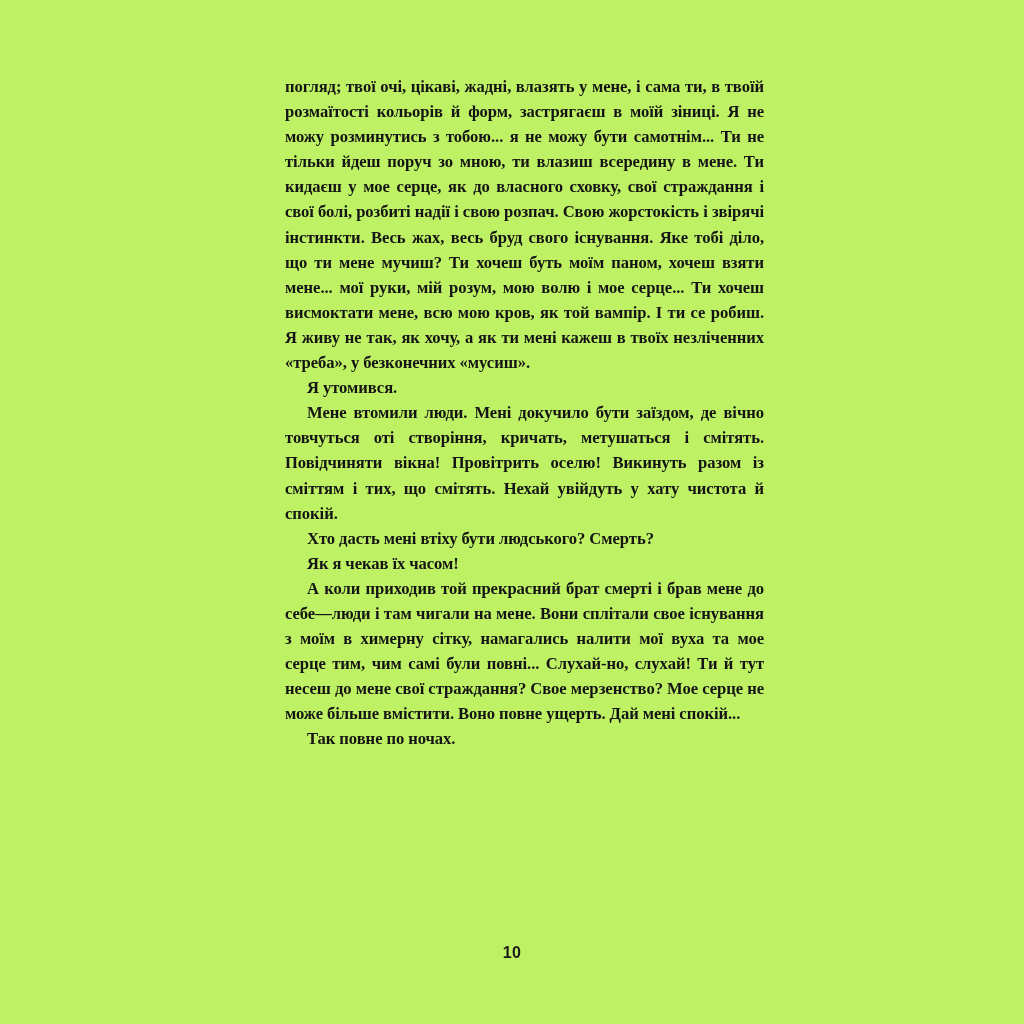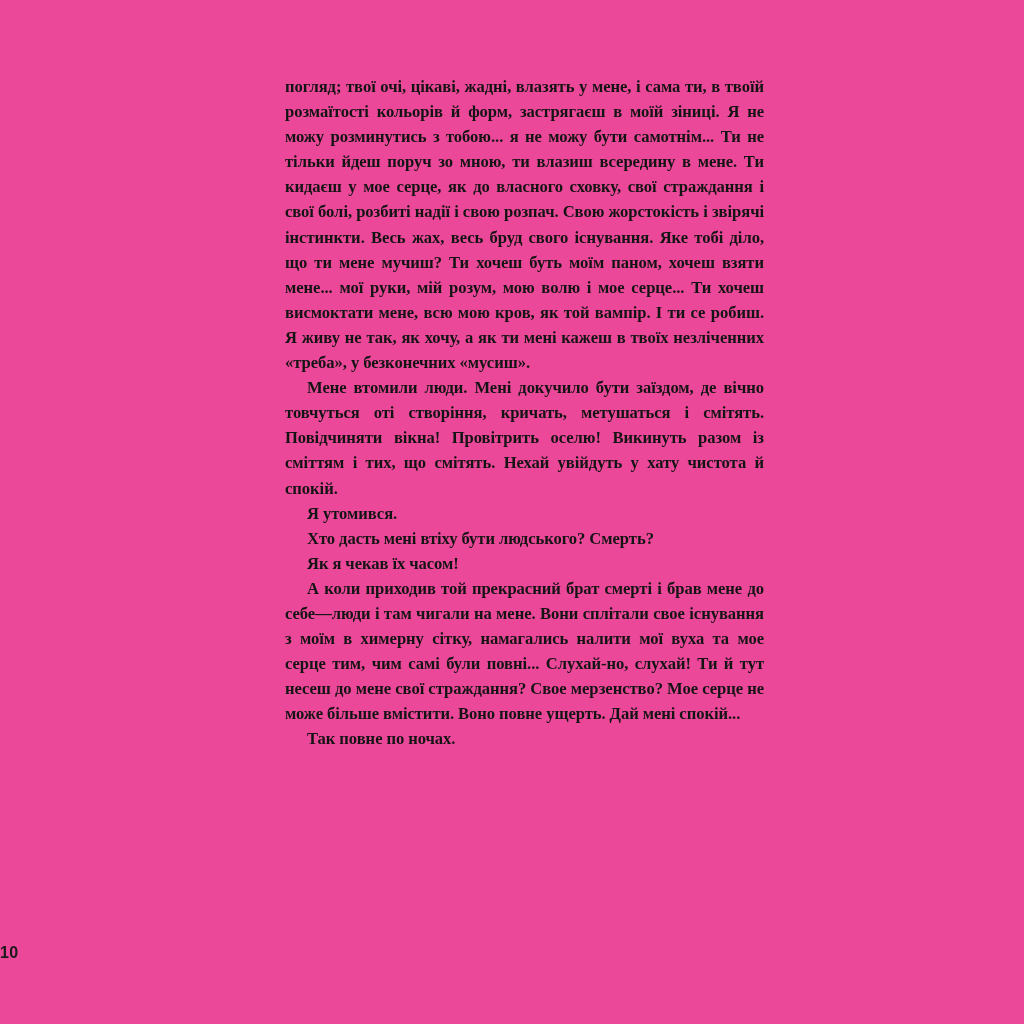--- a/index.html
+++ b/index.html
@@ -15,21 +15,21 @@
     overflow: hidden;
     position: relative;
   }
 
   .page {
     position: absolute;
     left: 0;
     top: 0;
     width: 1024px;
     height: 1024px;
-    background: #ec4899;
+    background: #bef264;
     box-sizing: border-box;
   }
 
   .text-block {
     position: absolute;
     left: 285px;
     top: 74px;
     width: 479px;
     text-align: justify;
     text-justify: inter-word;
@@ -53,37 +53,37 @@
   
   .para.cont {
     text-indent: 0;
   }
 
   .page-number {
     position: absolute;
     left: 0;
     top: 944px;
     width: 1024px;
-    text-align: left;
+    text-align: center;
     font-family: "Liberation Sans", "DejaVu Sans", sans-serif;
     font-size: 16px;
     font-weight: 700;
     color: #1a1a1a;
     letter-spacing: 0.4px;
   }
 </style>
 </head>
 <body>
 
 <div class="page">
 
   <div class="text-block">
     <p class="para cont">погляд; твої очі, цікаві, жадні, влазять у мене, і сама ти, в твоїй розмаїтості кольорів й форм, застрягаєш в моїй зіниці. Я не можу розминутись з тобою... я не можу бути самотнім... Ти не тільки йдеш поруч зо мною, ти влазиш всередину в мене. Ти кидаєш у мое серце, як до власного сховку, свої страждання і свої болі, розбиті надії і свою розпач. Свою жорстокість і звірячі інстинкти. Весь жах, весь бруд свого існування. Яке тобі діло, що ти мене мучиш? Ти хочеш буть моїм паном, хочеш взяти мене... мої руки, мій розум, мою волю і мое серце... Ти хочеш висмоктати мене, всю мою кров, як той вампір. І ти се робиш. Я живу не так, як хочу, а як ти мені кажеш в твоїх незліченних «треба», у безконечних «мусиш».</p>
+    <p class="para">Я утомився.</p>
     <p class="para">Мене втомили люди. Мені докучило бути заїздом, де вічно товчуться оті створіння, кричать, метушаться і смітять. Повідчиняти вікна! Провітрить оселю! Викинуть разом із сміттям і тих, що смітять. Нехай увійдуть у хату чистота й спокій.</p>
-    <p class="para">Я утомився.</p>
     <p class="para">Хто дасть мені втіху бути людського? Смерть?</p>
     <p class="para">Як я чекав їх часом!</p>
     <p class="para">А коли приходив той прекрасний брат смерті і брав мене до себе—люди і там чигали на мене. Вони сплітали свое існування з моїм в химерну сітку, намагались налити мої вуха та мое серце тим, чим самі були повні... Слухай-но, слухай! Ти й тут несеш до мене свої страждання? Свое мерзенство? Мое серце не може більше вмістити. Воно повне ущерть. Дай мені спокій...</p>
     <p class="para">Так повне по ночах.</p>
   </div>
 
   <div class="page-number">10</div>
 
 </div>
 

